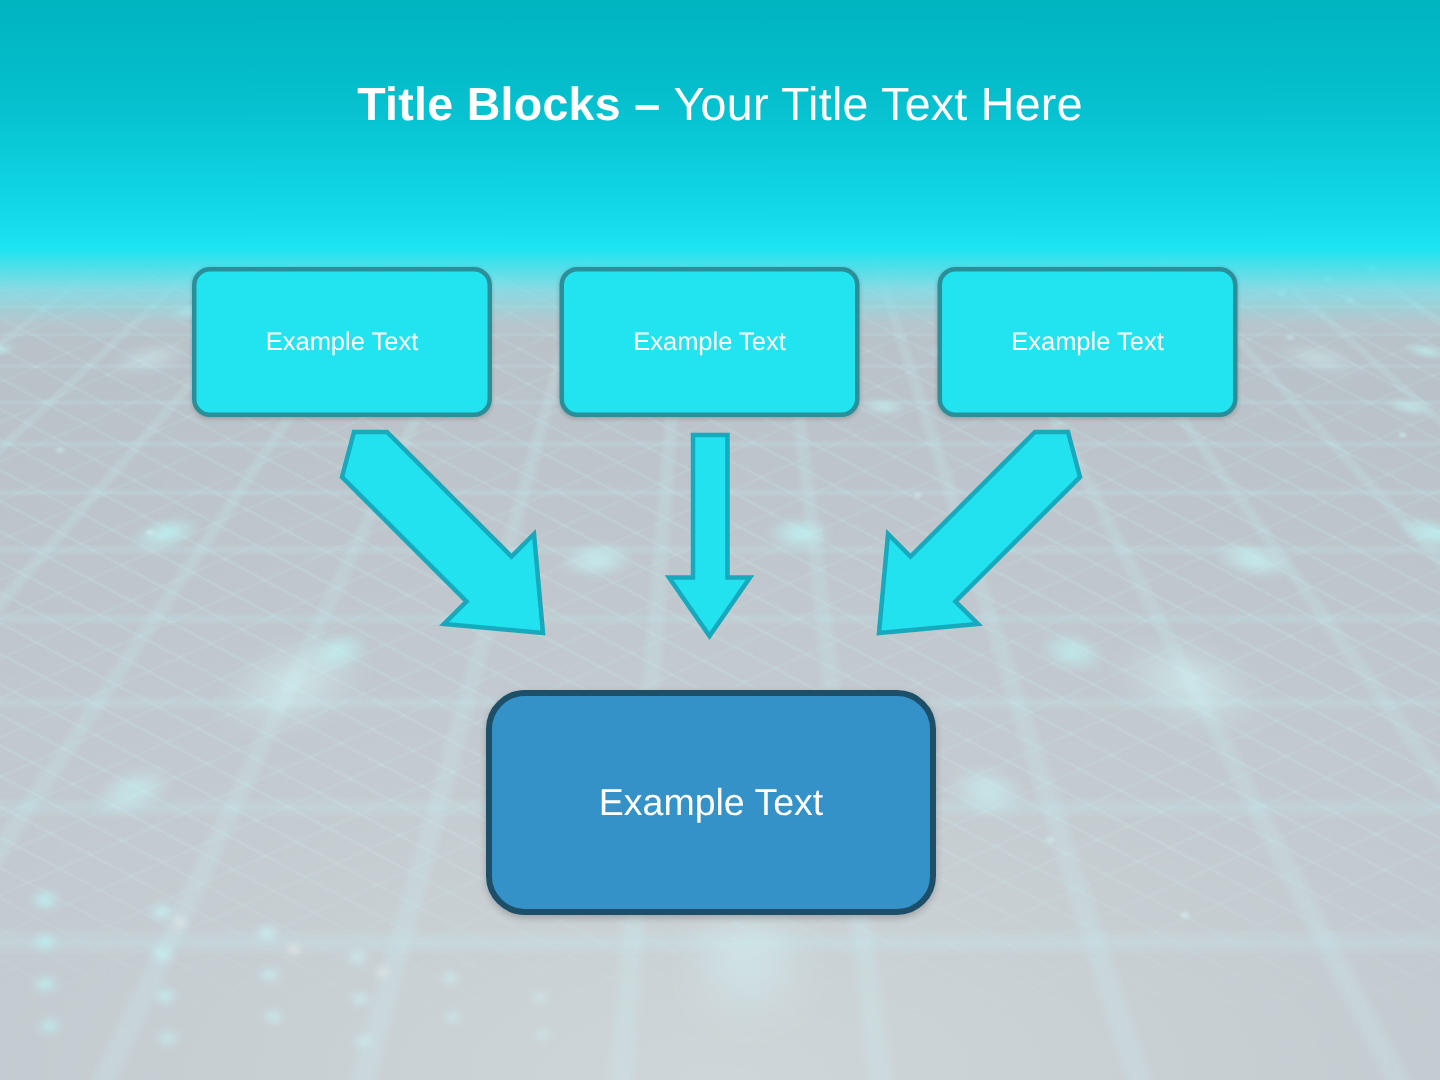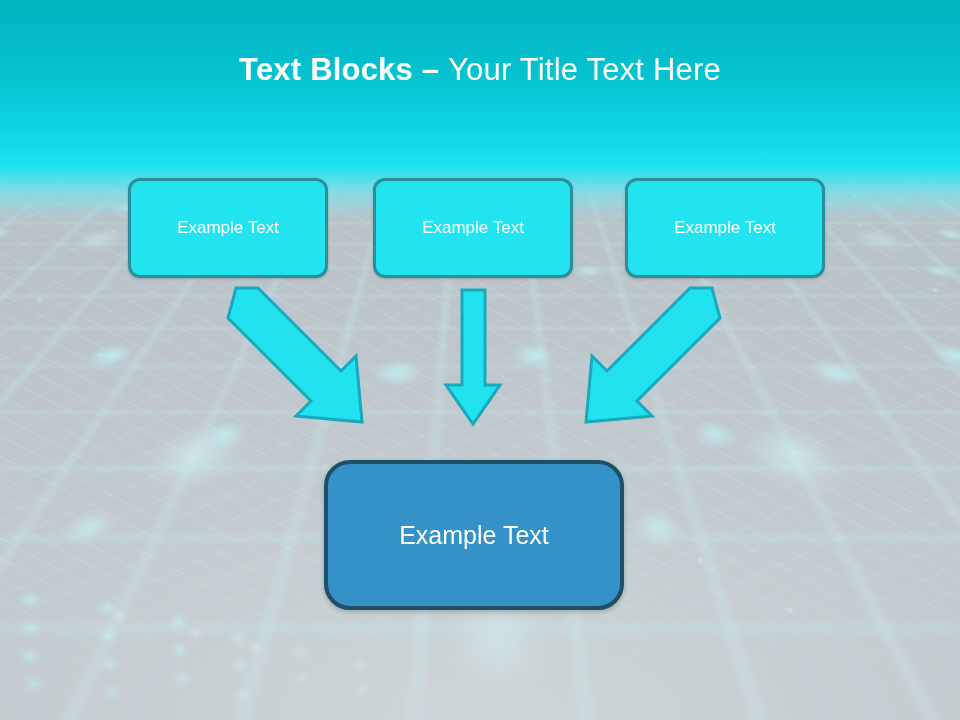--- a/index.html
+++ b/index.html
@@ -229,21 +229,21 @@
   <div class="bg-layer bg-traces-h"></div>
   <div class="bg-layer bg-traces-v"></div>
   <div class="bg-layer bg-diag"></div>
   <div class="bg-layer bg-pads"></div>
   <div class="bg-layer bg-pads2"></div>
   <div class="bg-layer bg-glints"></div>
   <div class="bg-layer bg-bokeh"></div>
   <div class="bg-layer bg-header-grad"></div>
 
   <div id="title">
-    <span class="strong">Text Blocks </span><span class="strong">– </span><span class="light">Your Title Text Here</span>
+    <span class="strong">Title Blocks </span><span class="strong">– </span><span class="light">Your Title Text Here</span>
   </div>
 
   <svg id="arrow-layer" viewBox="0 0 960 720" width="960" height="720" xmlns="http://www.w3.org/2000/svg">
 
     <polygon points="236,288 258,288 341,371 356,356 362,422 296,416 311,401 228,318" fill="#22e2f0" stroke="#18a9bc" stroke-width="3" stroke-linejoin="miter"></polygon>
 
     <polygon points="462,290 485,290 485,385 500,385 473,424 446,385 462,385" fill="#22e2f0" stroke="#18a9bc" stroke-width="3" stroke-linejoin="miter"></polygon>
 
     <polygon points="712,288 690,288 607,371 592,356 586,422 652,416 637,401 720,318" fill="#22e2f0" stroke="#18a9bc" stroke-width="3" stroke-linejoin="miter"></polygon>
   </svg>

